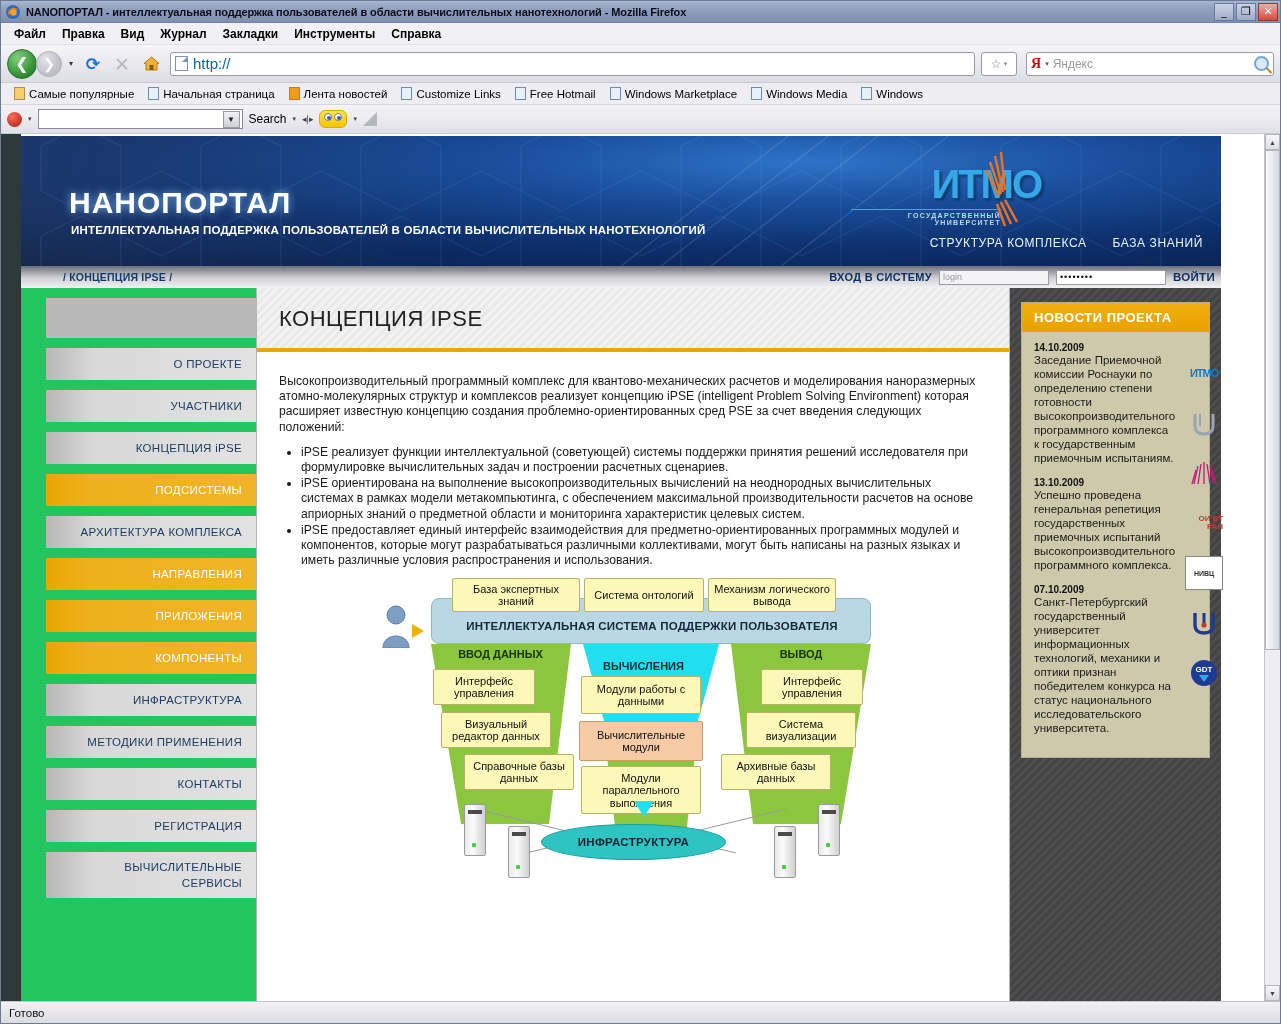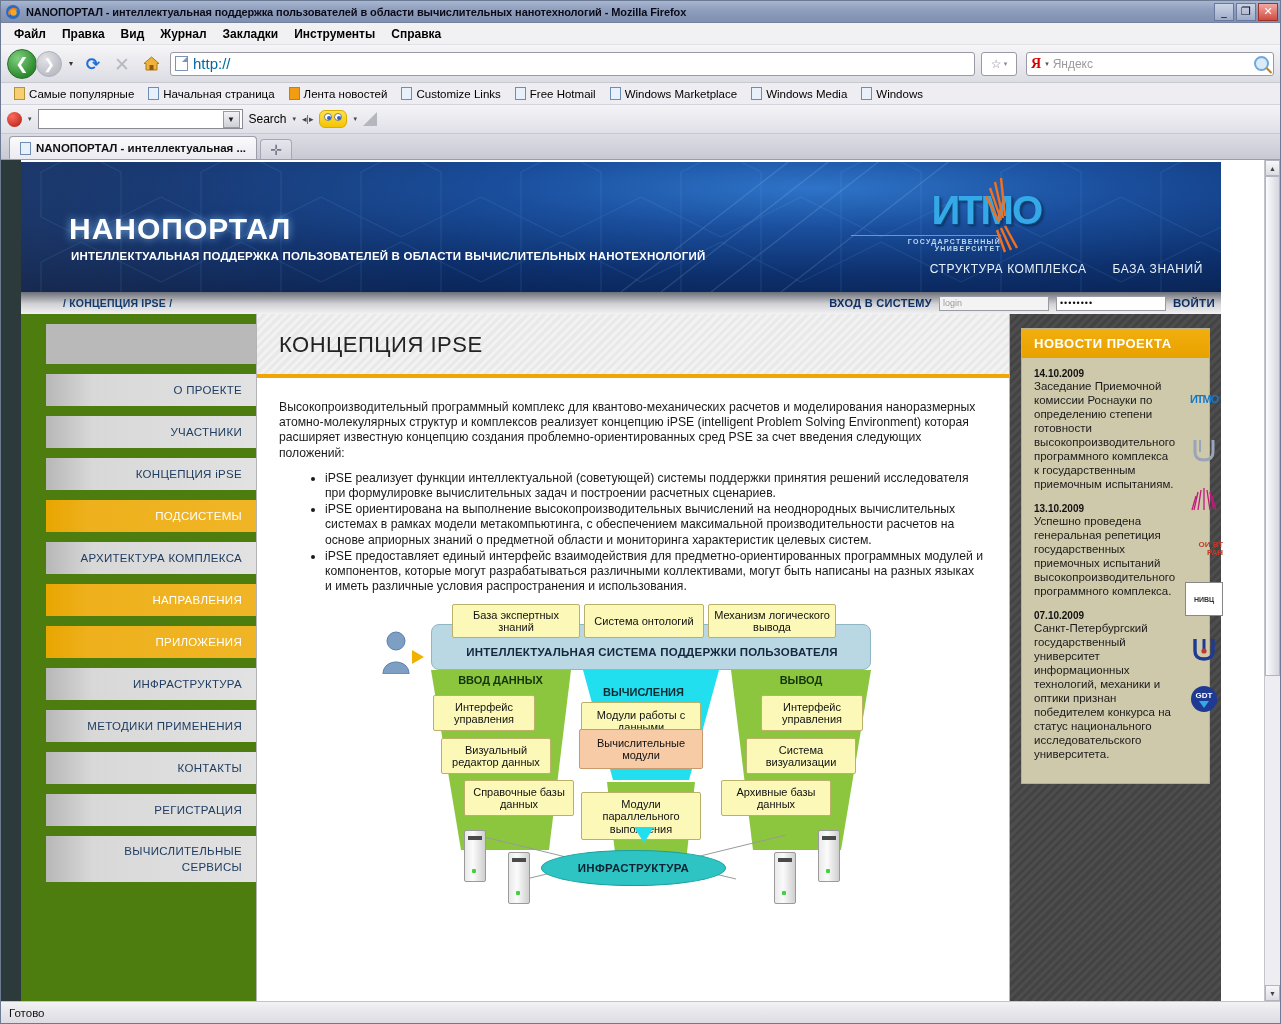--- a/index.html
+++ b/index.html
@@ -313,21 +313,21 @@
     letter-spacing: 1px;
   }
   .loginbtn { font-size: 11.5px; font-weight: bold; color: #0d2f62; letter-spacing: .3px; }
 
   
   .cols {
     position: absolute; left: 20px; top: 154px; width: 1200px; bottom: 0;
   }
   .leftcol {
     position: absolute; left: 0; top: 0; width: 235px; bottom: 0;
-    background: #4d7c0f;
+    background: #22c55e;
   }
   .navlist { padding: 10px 0 0 25px; }
   .navitem {
     height: 32px; margin-bottom: 10px;
     display: flex; align-items: center; justify-content: flex-end;
     padding-right: 14px;
     font-size: 11.5px; letter-spacing: .3px;
     background: linear-gradient(to right,#b7b7b7 0%, #d8d8d8 22%, #e2e2e2 100%);
     color: #1f3d62;
     position: relative;
@@ -355,21 +355,21 @@
   .pagetitle {
     font-size: 22px; color: #222; letter-spacing: .5px; font-weight: normal;
   }
   .orangerule { height: 4px; background: #f0a500; }
   .article { padding: 22px 26px 0 22px; }
   .article p {
     margin: 0 0 10px 0; font-size: 12.2px; color: #1a1a1a; line-height: 15.2px;
   }
   .article ul { margin: 4px 0 0 0; padding-left: 22px; }
   .article li {
-    font-size: 12.2px; color: #1a1a1a; line-height: 15.2px; margin-bottom: 1px; margin-left: 24px;
+    font-size: 12.2px; color: #1a1a1a; line-height: 15.2px; margin-bottom: 1px;
   }
 
   .rightcol {
     position: absolute; right: 0; top: 0; width: 212px; bottom: 0;
     background:
       repeating-linear-gradient(-45deg, #4d4d4d 0 3px, #434343 3px 6px);
     border-left: 1px solid #b4b4b4;
   }
   .newsbox {
     margin: 14px 11px 0 11px;
@@ -576,27 +576,20 @@
     <div class="tinycaret">▾</div>
     <div style="font-size:9px;color:#444;">◂|▸</div>
     <div class="smiley">
       <span class="eye l"></span>
         <span class="eye r"></span>
     </div>
     <div class="tinycaret">▾</div>
     <div class="gray-tri"></div>
   </div>
 
-  <div class="tabstrip">
-    <div class="tab">
-      <span class="bmico"></span>
-      <span>NANOПОРТАЛ - интеллектуальная ...</span>
-    </div>
-    <div class="newtab">✛</div>
-  </div>
 
   <div class="viewport">
     <div class="pagearea">
 
       <div class="gutter-left"></div>
 
       <div class="banner">
         <svg class="hexlayer" viewBox="0 0 1200 130" preserveAspectRatio="none">
           <g stroke="#7fc6ff" stroke-width="1" fill="none" opacity="0.45">
             <path d="M20 10 L60 -10 L100 10 L100 55 L60 75 L20 55 Z"></path>
@@ -674,20 +667,21 @@
         <div class="leftcol">
           <div class="navlist">
             <div class="navitem spacer"></div>
             <div class="navitem">О ПРОЕКТЕ</div>
             <div class="navitem">УЧАСТНИКИ</div>
             <div class="navitem">КОНЦЕПЦИЯ iPSE</div>
             <div class="navitem active">ПОДСИСТЕМЫ</div>
             <div class="navitem">АРХИТЕКТУРА КОМПЛЕКСА</div>
             <div class="navitem active">НАПРАВЛЕНИЯ</div>
             <div class="navitem active">ПРИЛОЖЕНИЯ</div>
+            <div class="navitem active">КОМПОНЕНТЫ</div>
             <div class="navitem">ИНФРАСТРУКТУРА</div>
             <div class="navitem">МЕТОДИКИ ПРИМЕНЕНИЯ</div>
             <div class="navitem">КОНТАКТЫ</div>
             <div class="navitem">РЕГИСТРАЦИЯ</div>
             <div class="navitem two">
               <span>ВЫЧИСЛИТЕЛЬНЫЕ</span>
               <span>СЕРВИСЫ</span>
             </div>
           </div>
         </div>
@@ -732,21 +726,21 @@
 
               <div class="dg-lbl-green" style="left:62px; top:72px; width:125px;">ВВОД ДАННЫХ</div>
               <div class="dg-lbl-green" style="left:185px; top:84px; width:165px; color:#0b2b33;">ВЫЧИСЛЕНИЯ</div>
               <div class="dg-lbl-green" style="left:360px; top:72px; width:130px;">ВЫВОД</div>
 
               <div class="dg-box" style="left:57px; top:93px; width:102px; height:36px;">Интерфейс управления</div>
               <div class="dg-box" style="left:65px; top:136px; width:110px; height:36px;">Визуальный редактор данных</div>
               <div class="dg-box" style="left:88px; top:178px; width:110px; height:36px;">Справочные базы данных</div>
 
               <div class="dg-box" style="left:205px; top:100px; width:120px; height:38px;">Модули работы с данными</div>
-              <div class="dg-box peach" style="left:203px; top:127px; width:124px; height:40px;">Вычислительные модули</div>
+              <div class="dg-box peach" style="left:203px; top:145px; width:124px; height:40px;">Вычислительные модули</div>
               <div class="dg-box" style="left:205px; top:190px; width:120px; height:48px;">Модули параллельного выполнения</div>
 
               <div class="dg-box" style="left:385px; top:93px; width:102px; height:36px;">Интерфейс управления</div>
               <div class="dg-box" style="left:370px; top:136px; width:110px; height:36px;">Система визуализации</div>
               <div class="dg-box" style="left:345px; top:178px; width:110px; height:36px;">Архивные базы данных</div>
 
               <svg style="position:absolute;left:0;top:215px;" width="510" height="85" viewBox="0 0 510 85">
                 <g stroke="#999" stroke-width="1" fill="none">
                   <line x1="100" y1="18" x2="190" y2="40"></line>
                   <line x1="150" y1="62" x2="200" y2="50"></line>

